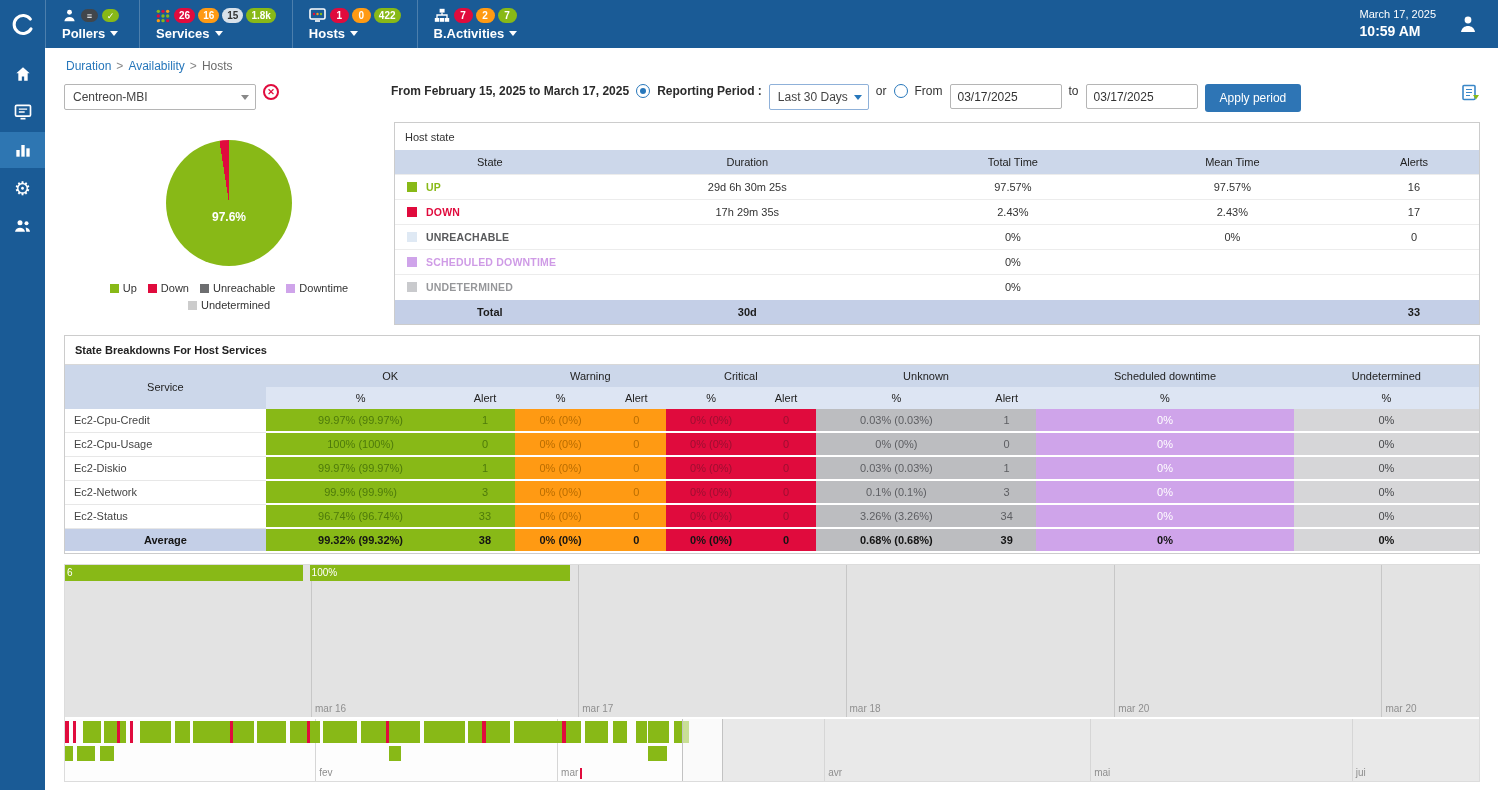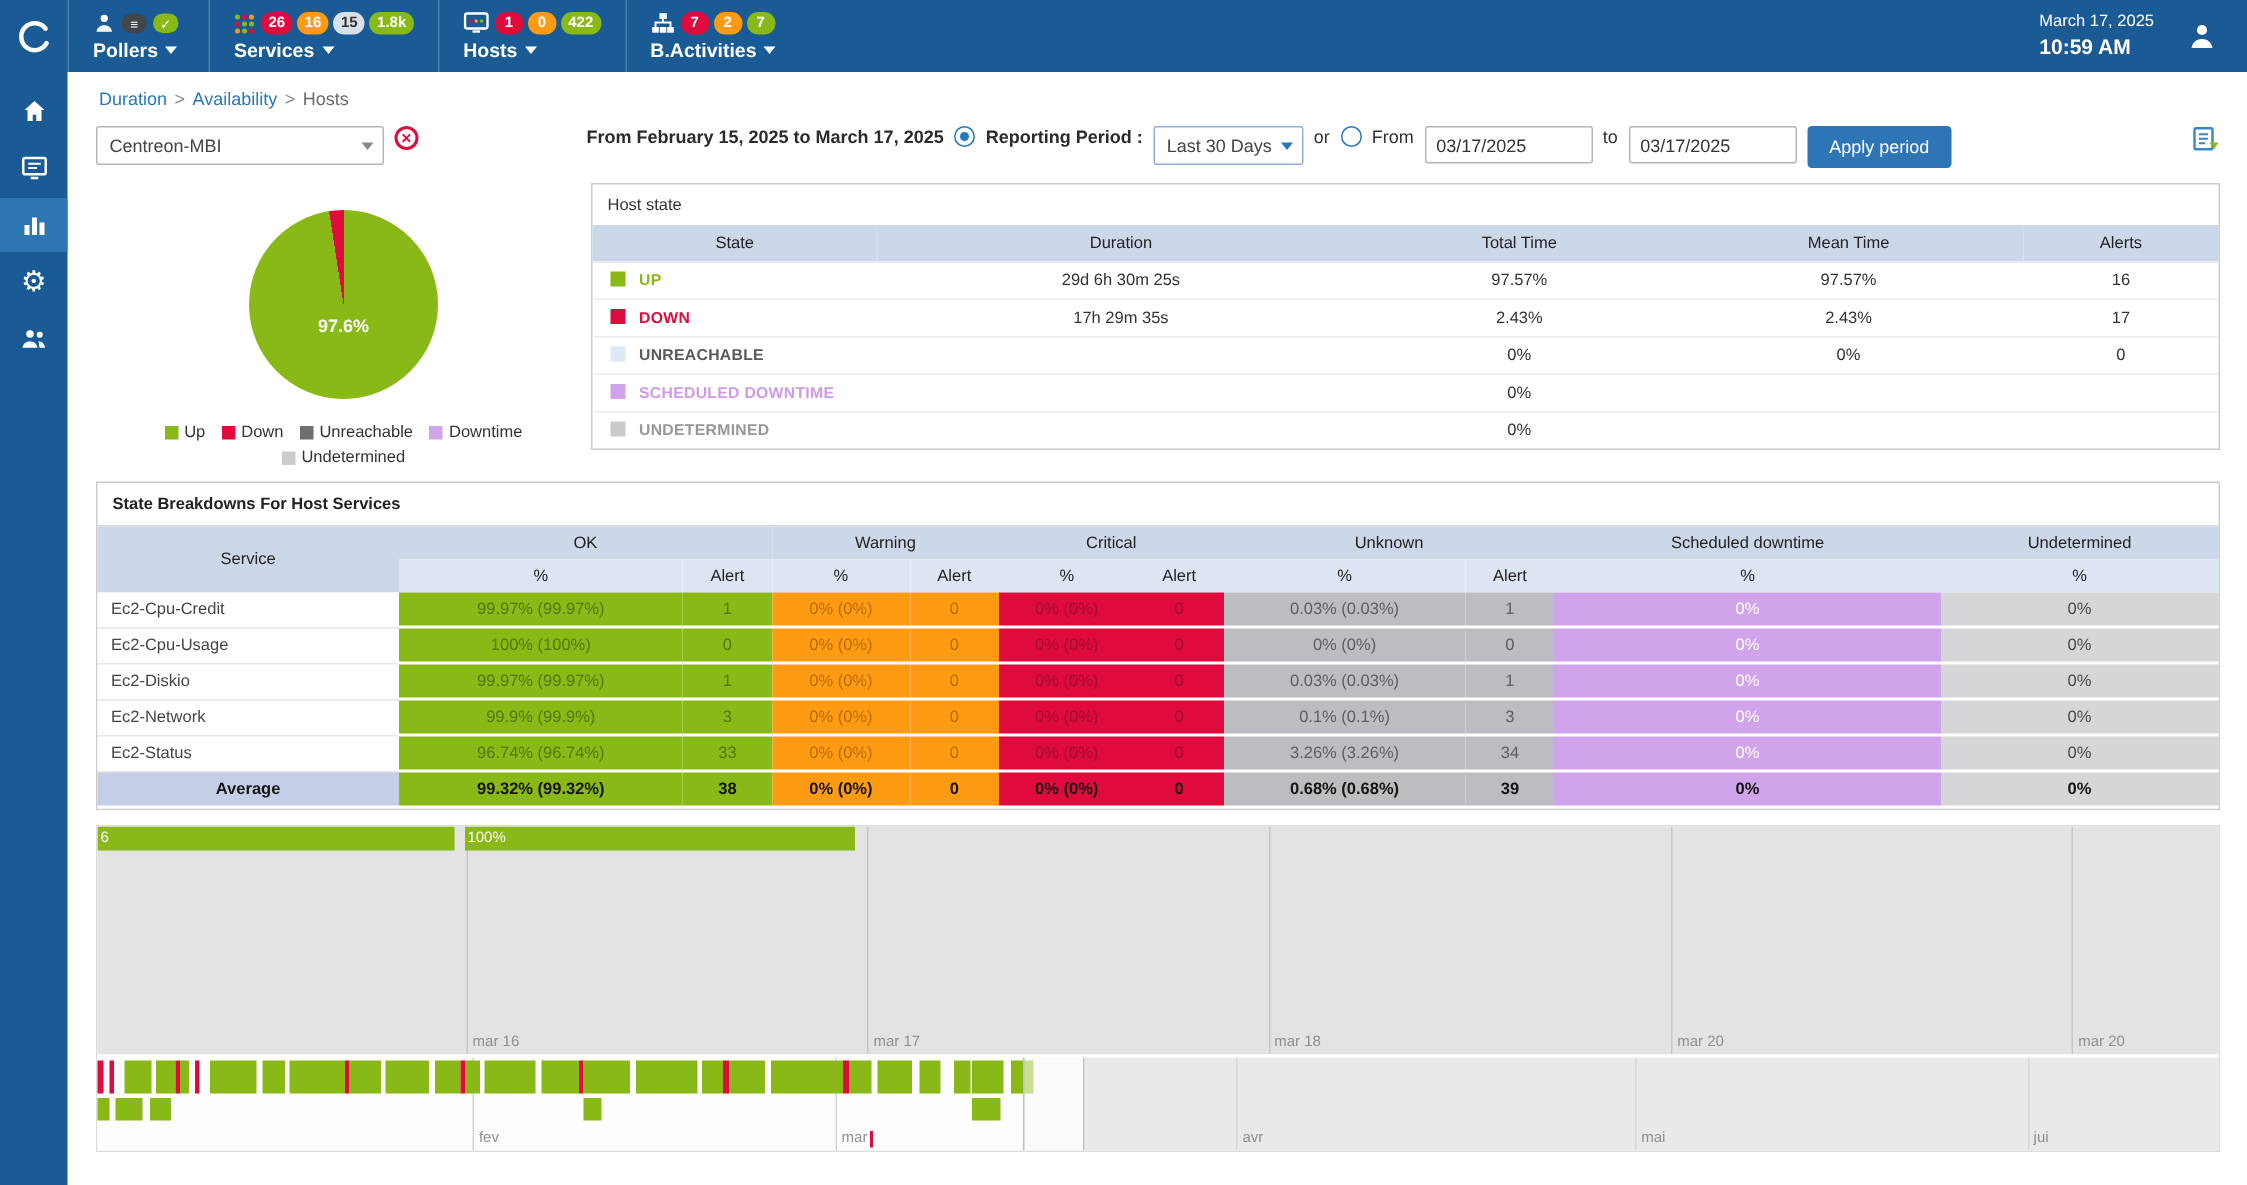--- a/index.html
+++ b/index.html
@@ -351,20 +351,27 @@
                 <td>0%</td>
                 <td></td>
                 <td></td>
               </tr>
               <tr>
                 <td class="state-cell"><span class="sq" style="background:#c9cacd"></span><span class="state-label" style="color:#96979a">UNDETERMINED</span></td>
                 <td></td>
                 <td>0%</td>
                 <td></td>
                 <td></td>
+              </tr>
+              <tr class="total-row">
+                <td>Total</td>
+                <td>30d</td>
+                <td></td>
+                <td></td>
+                <td>33</td>
               </tr>
             </tbody>
         </table>
       </div>
     </div>
 
     <div class="bd-box">
       <div class="bd-title">State Breakdowns For Host Services</div>
       <table class="bd">
         <colgroup>

